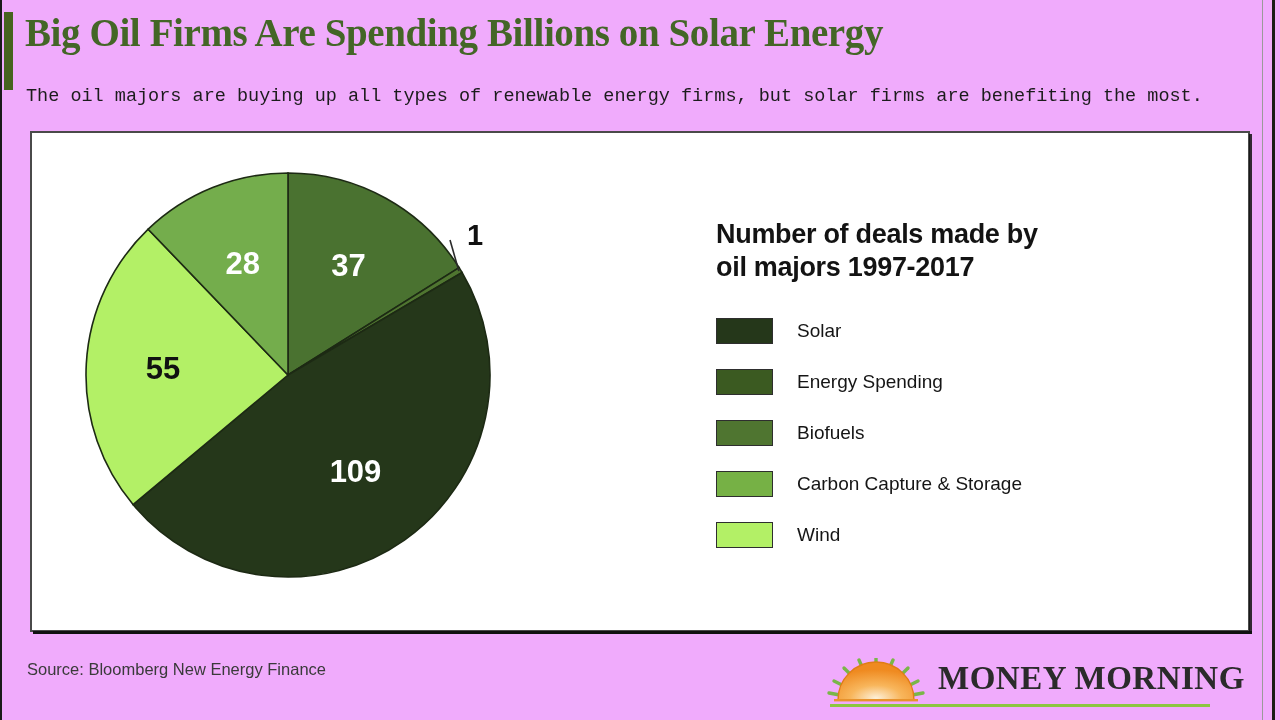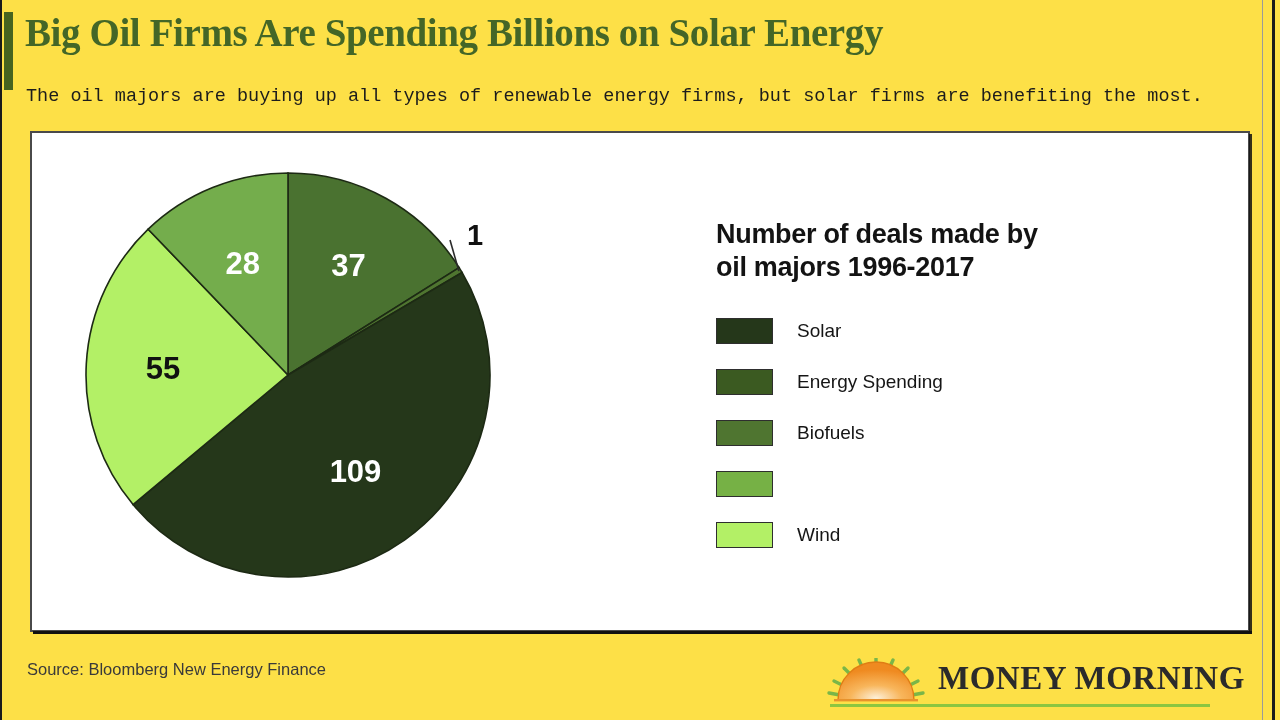--- a/index.html
+++ b/index.html
@@ -13,21 +13,21 @@
     height: 720px;
     overflow: hidden;
     font-family: "Liberation Sans", sans-serif;
     position: relative;
   }
   #page {
     position: absolute;
     left: 0; top: 0;
     width: 1280px;
     height: 720px;
-    background: #fde047;
+    background: #f0abfc;
     box-sizing: border-box;
   }
   
   .page-edge-left {
     position: absolute;
     left: 0px; top: 0px;
     width: 2px; height: 720px;
     background: #1a1a1a;
   }
   .page-edge-right {
@@ -200,36 +200,37 @@
         <text x="295.5" y="333.7" text-anchor="middle" class="pie-label" font-size="31" fill="#ffffff">109</text>
         <text x="102.9" y="231.1" text-anchor="middle" class="pie-label" font-size="31" fill="#111111">55</text>
         <text x="182.8" y="125.5" text-anchor="middle" class="pie-label" font-size="31" fill="#ffffff">28</text>
         <line x1="398.9" y1="123.1" x2="390" y2="92" stroke="#2b2b2b" stroke-width="1.6"></line>
         <text x="407" y="97" class="pie-label" font-size="29" fill="#111111">1</text>
       </svg>
   </div>
 
   <div class="legend">
     <div class="legend-title">Number of deals made by
-oil majors 1996-2017</div>
+oil majors 1997-2017</div>
     <div id="legend-items">
         <div class="legend-item">
           <span class="legend-swatch" style="background: rgb(37, 55, 26);"></span>
           <span class="legend-label">Solar</span>
         </div>
         <div class="legend-item">
           <span class="legend-swatch" style="background: rgb(59, 90, 33);"></span>
           <span class="legend-label">Energy Spending</span>
         </div>
         <div class="legend-item">
           <span class="legend-swatch" style="background: rgb(79, 117, 48);"></span>
           <span class="legend-label">Biofuels</span>
         </div>
         <div class="legend-item">
           <span class="legend-swatch" style="background: rgb(118, 177, 69);"></span>
+          <span class="legend-label">Carbon Capture &amp; Storage</span>
         </div>
         <div class="legend-item">
           <span class="legend-swatch" style="background: rgb(179, 240, 102);"></span>
           <span class="legend-label">Wind</span>
         </div>
       </div>
   </div>
 
   <div class="source">Source: Bloomberg New Energy Finance</div>
 

